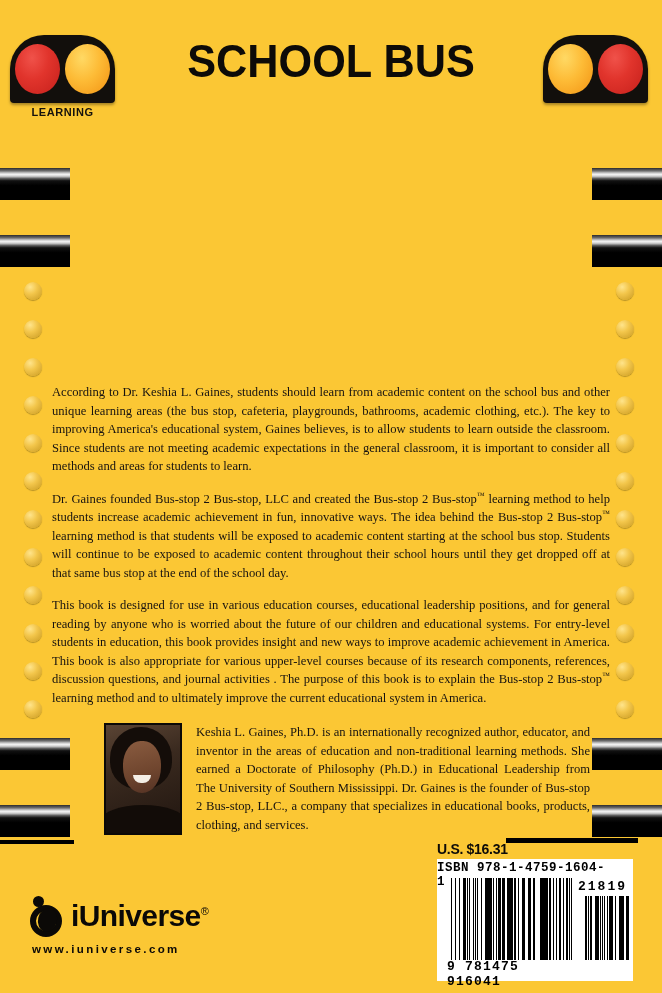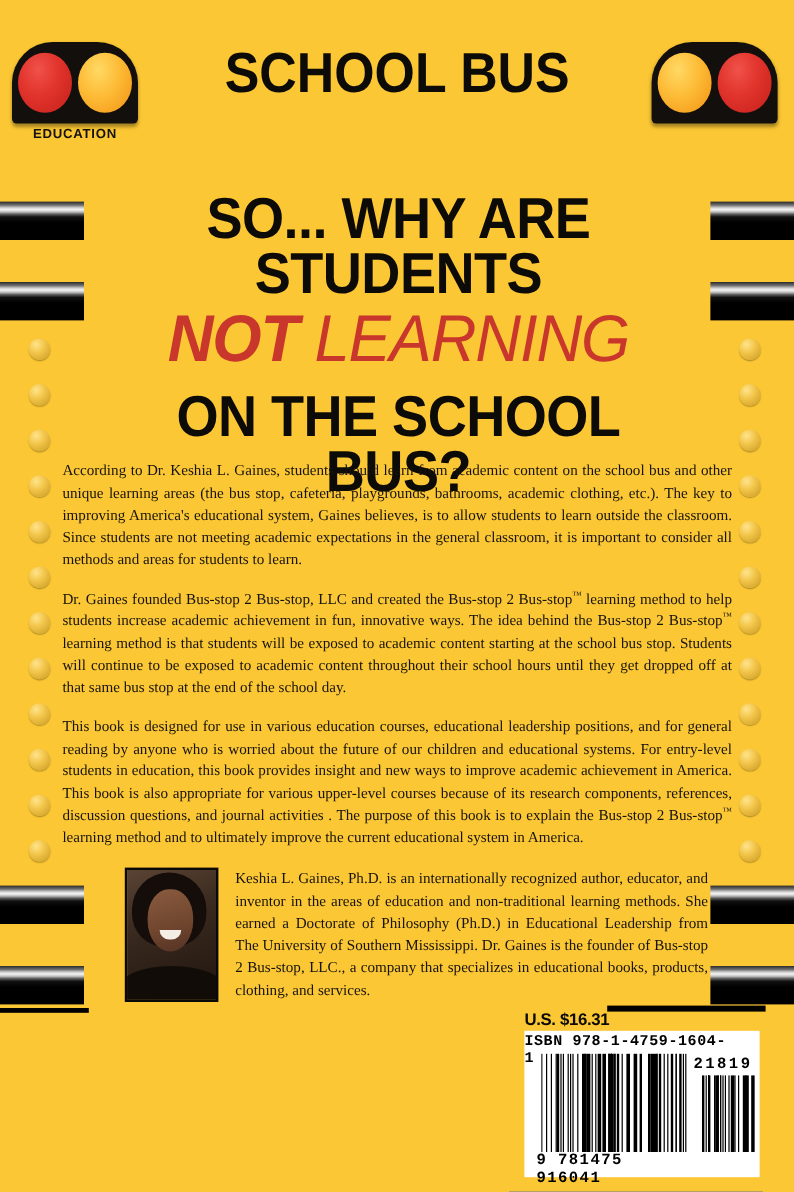--- a/index.html
+++ b/index.html
@@ -414,21 +414,21 @@
 
 <div id="cover">
 
   <div class="header">
 
     <div class="traffic-light left">
       <div class="lamp l red"></div>
       <div class="lamp r amber"></div>
     </div>
 
-    <div class="education-label">EDUCATION</div>
+    <div class="education-label">LEARNING</div>
 
     <div class="school-bus-title">SCHOOL BUS</div>
 
     <div class="traffic-light right">
       <div class="lamp l amber"></div>
       <div class="lamp r red"></div>
     </div>
   </div>
 
   <div class="stripe left  s1"></div>
@@ -462,45 +462,51 @@
     <div class="rivet"></div>
     <div class="rivet"></div>
     <div class="rivet"></div>
     <div class="rivet"></div>
     <div class="rivet"></div>
     <div class="rivet"></div>
     <div class="rivet"></div>
     <div class="rivet"></div>
   </div>
 
-  <div class="headline">
-    <div class="l1">SO... WHY ARE STUDENTS</div>
-    <div class="l2"><span class="notword">NOT</span> <span class="learnword">LEARNING</span></div>
-    <div class="l3">ON THE SCHOOL BUS?</div>
-  </div>
 
   <div class="body-copy">
     <p>According to Dr. Keshia L. Gaines, students should learn from academic content on the school bus and other unique learning areas (the bus stop, cafeteria, playgrounds, bathrooms, academic clothing, etc.). The key to improving America's educational system, Gaines believes, is to allow students to learn outside the classroom. Since students are not meeting academic expectations in the general classroom, it is important to consider all methods and areas for students to learn.</p>
     <p><span>Dr. Gaines founded Bus-stop 2 Bus-stop, LLC and created the Bus-stop 2 Bus-stop</span><sup>™</sup><span> learning method to help students increase academic achievement in fun, innovative ways. The idea behind the Bus-stop 2 Bus-stop</span><sup>™</sup><span> learning method is that students will be exposed to academic content starting at the school bus stop. Students will continue to be exposed to academic content throughout their school hours until they get dropped off at that same bus stop at the end of the school day.</span></p>
     <p><span>This book is designed for use in various education courses, educational leadership positions, and for general reading by anyone who is worried about the future of our children and educational systems. For entry-level students in education, this book provides insight and new ways to improve academic achievement in America. This book is also appropriate for various upper-level courses because of its research components, references, discussion questions, and journal activities . The purpose of this book is to explain the Bus-stop 2 Bus-stop</span><sup>™</sup><span> learning method  and to ultimately improve the current educational system in America.</span></p>
   </div>
 
   <div class="bio">
     <div class="bio-photo">
       <div class="hair"></div>
       <div class="face"></div>
       <div class="smile"></div>
       <div class="shoulders"></div>
     </div>
     <div class="bio-text">Keshia L. Gaines, Ph.D. is an internationally recognized author, educator, and inventor in the areas of education and non-traditional learning methods. She earned a Doctorate of Philosophy (Ph.D.) in Educational Leadership from The University of Southern Mississippi. Dr. Gaines is the founder of Bus-stop 2 Bus-stop, LLC., a company that specializes in educational books, products, clothing, and services.</div>
   </div>
 
   <div class="left-black-tab"></div>
   <div class="top-black-tab"></div>
 
+  <div class="iuniverse">
+    <div class="iu-row">
+      <div class="iu-mark">
+        <div class="ring"></div>
+        <div class="inner"></div>
+        <div class="dot"></div>
+      </div>
+      <div class="iu-word"><span>iUniverse</span><span class="iu-reg">®</span></div>
+    </div>
+    <div class="iu-url">www.iuniverse.com</div>
+  </div>
 
 
   <div class="price">U.S. $16.31</div>
 
   <div class="barcode-box">
     <div class="isbn-text">ISBN 978-1-4759-1604-1</div>
     <div class="five-digit">21819</div>
     <div class="bars-main" id="barsMain">
         <div class="bar" style="left: 0px; width: 1px;"></div>
         <div class="bar" style="left: 4px; width: 1px;"></div>

